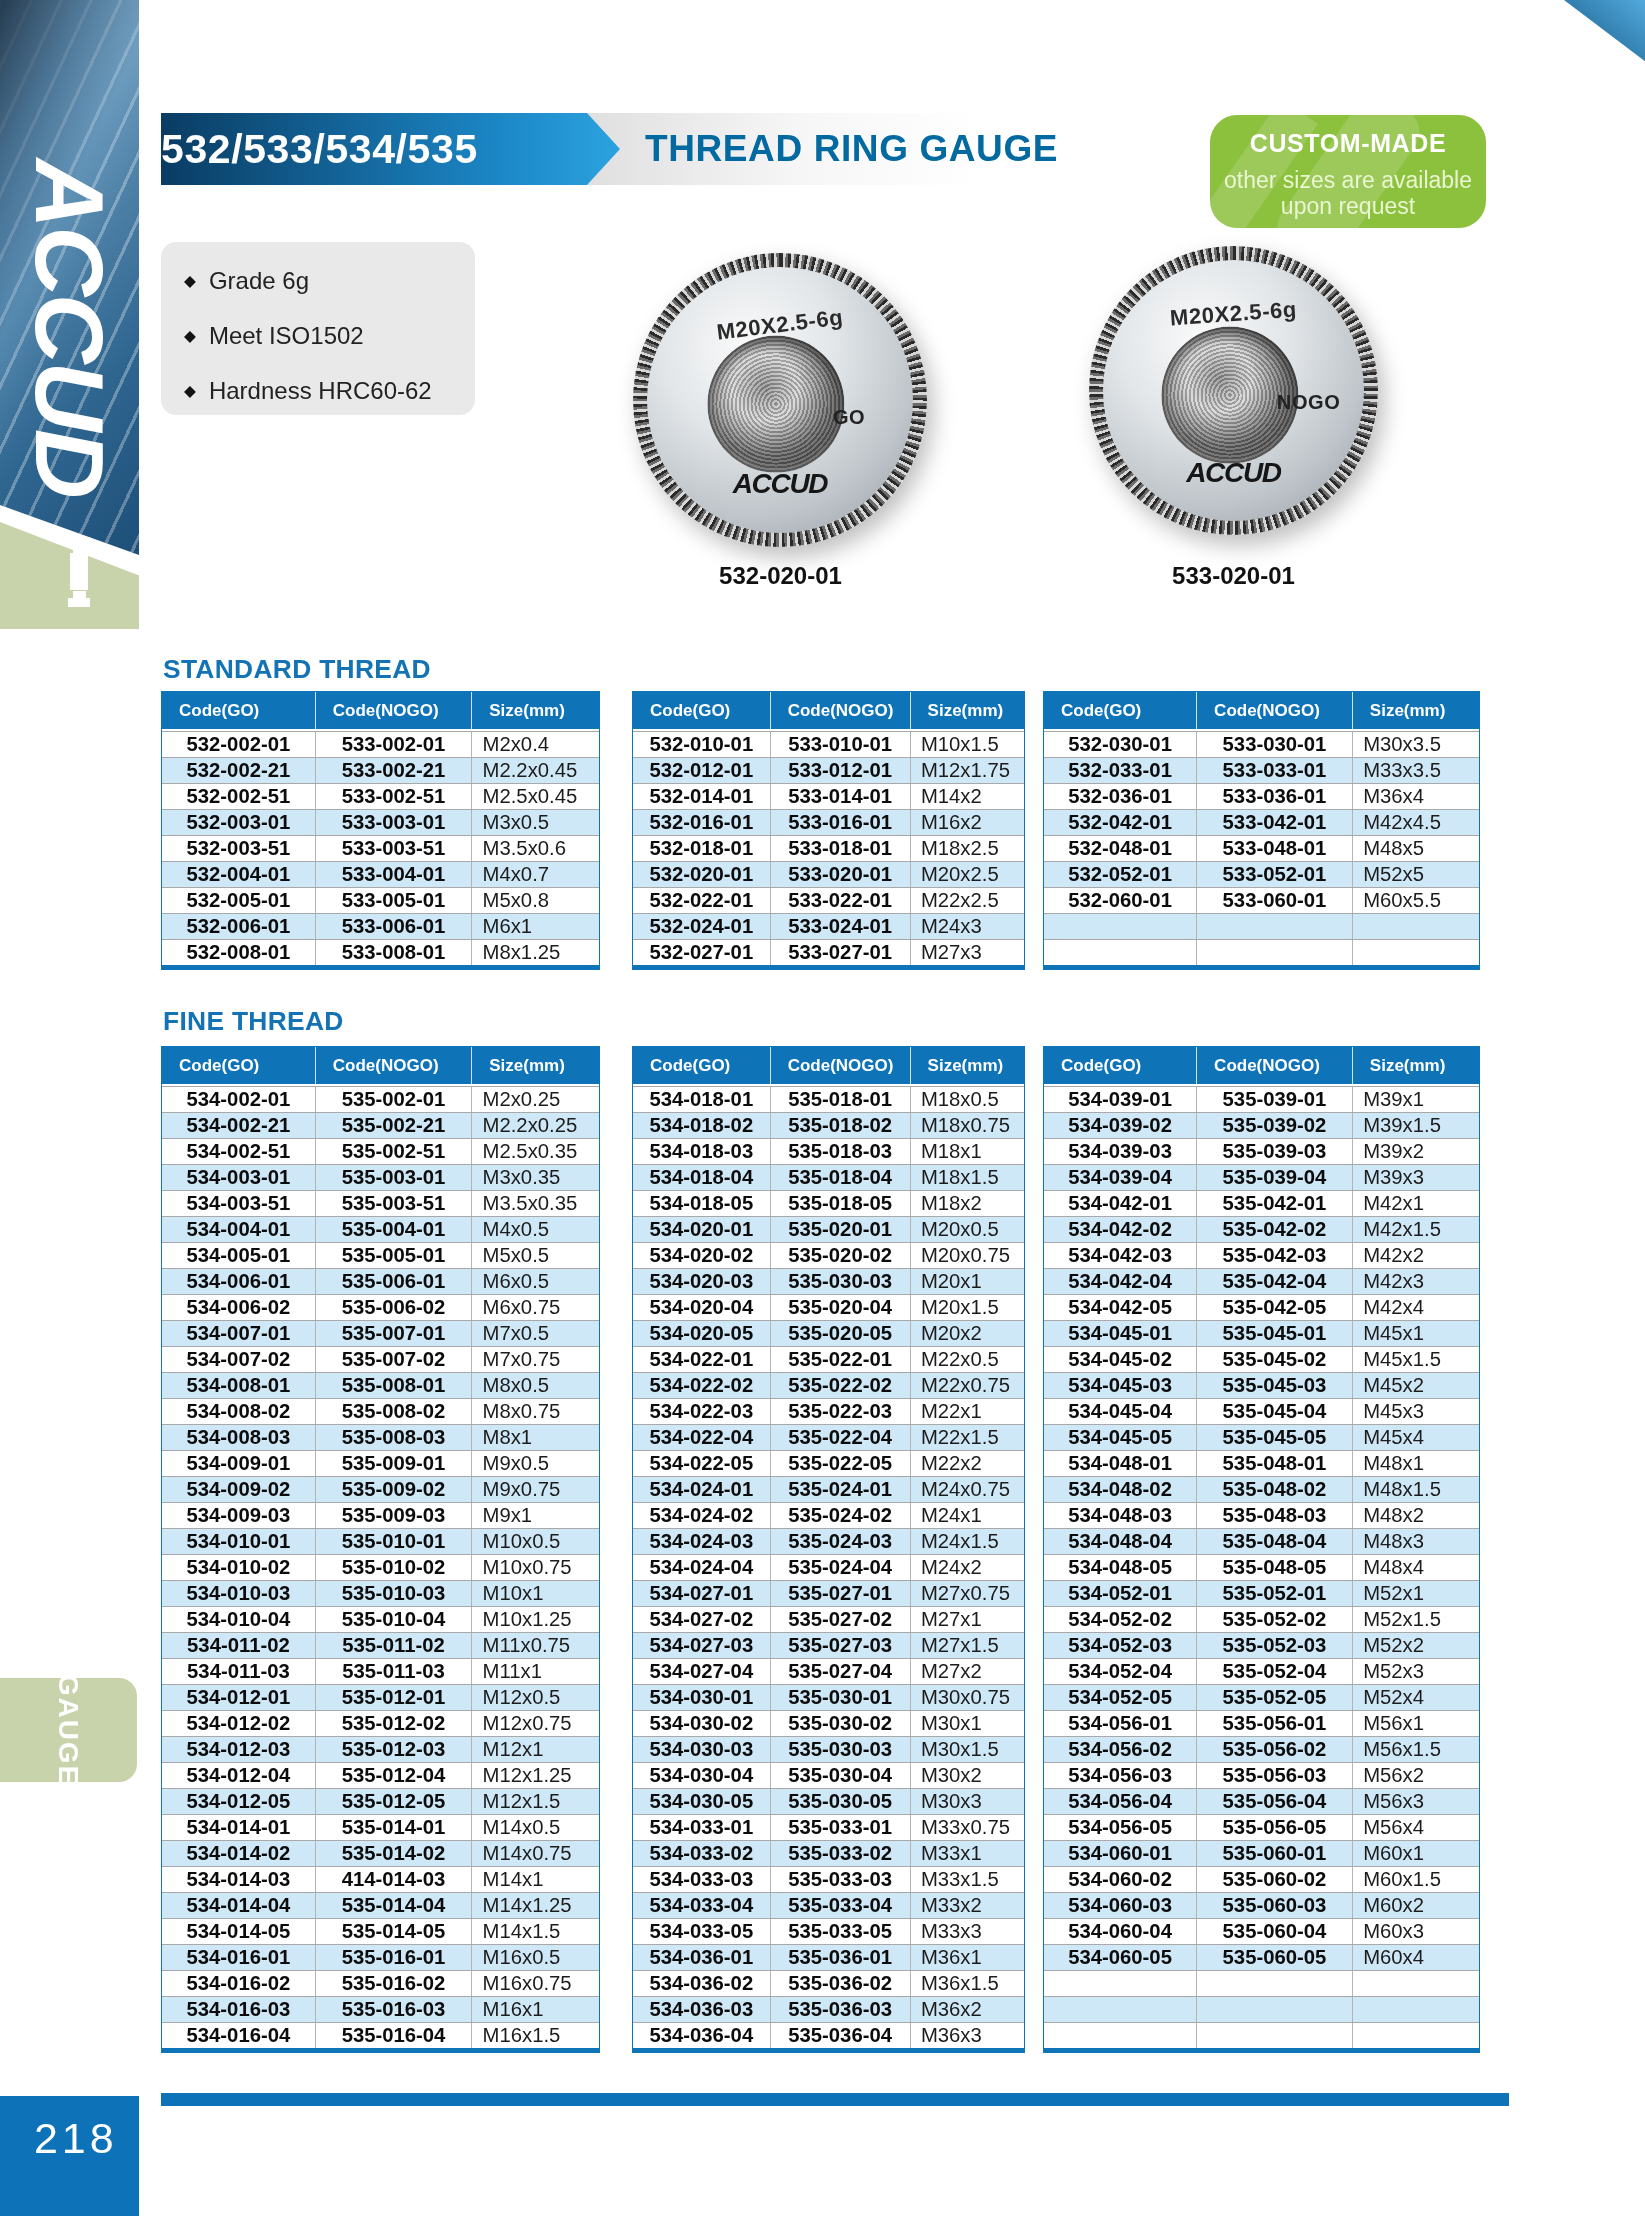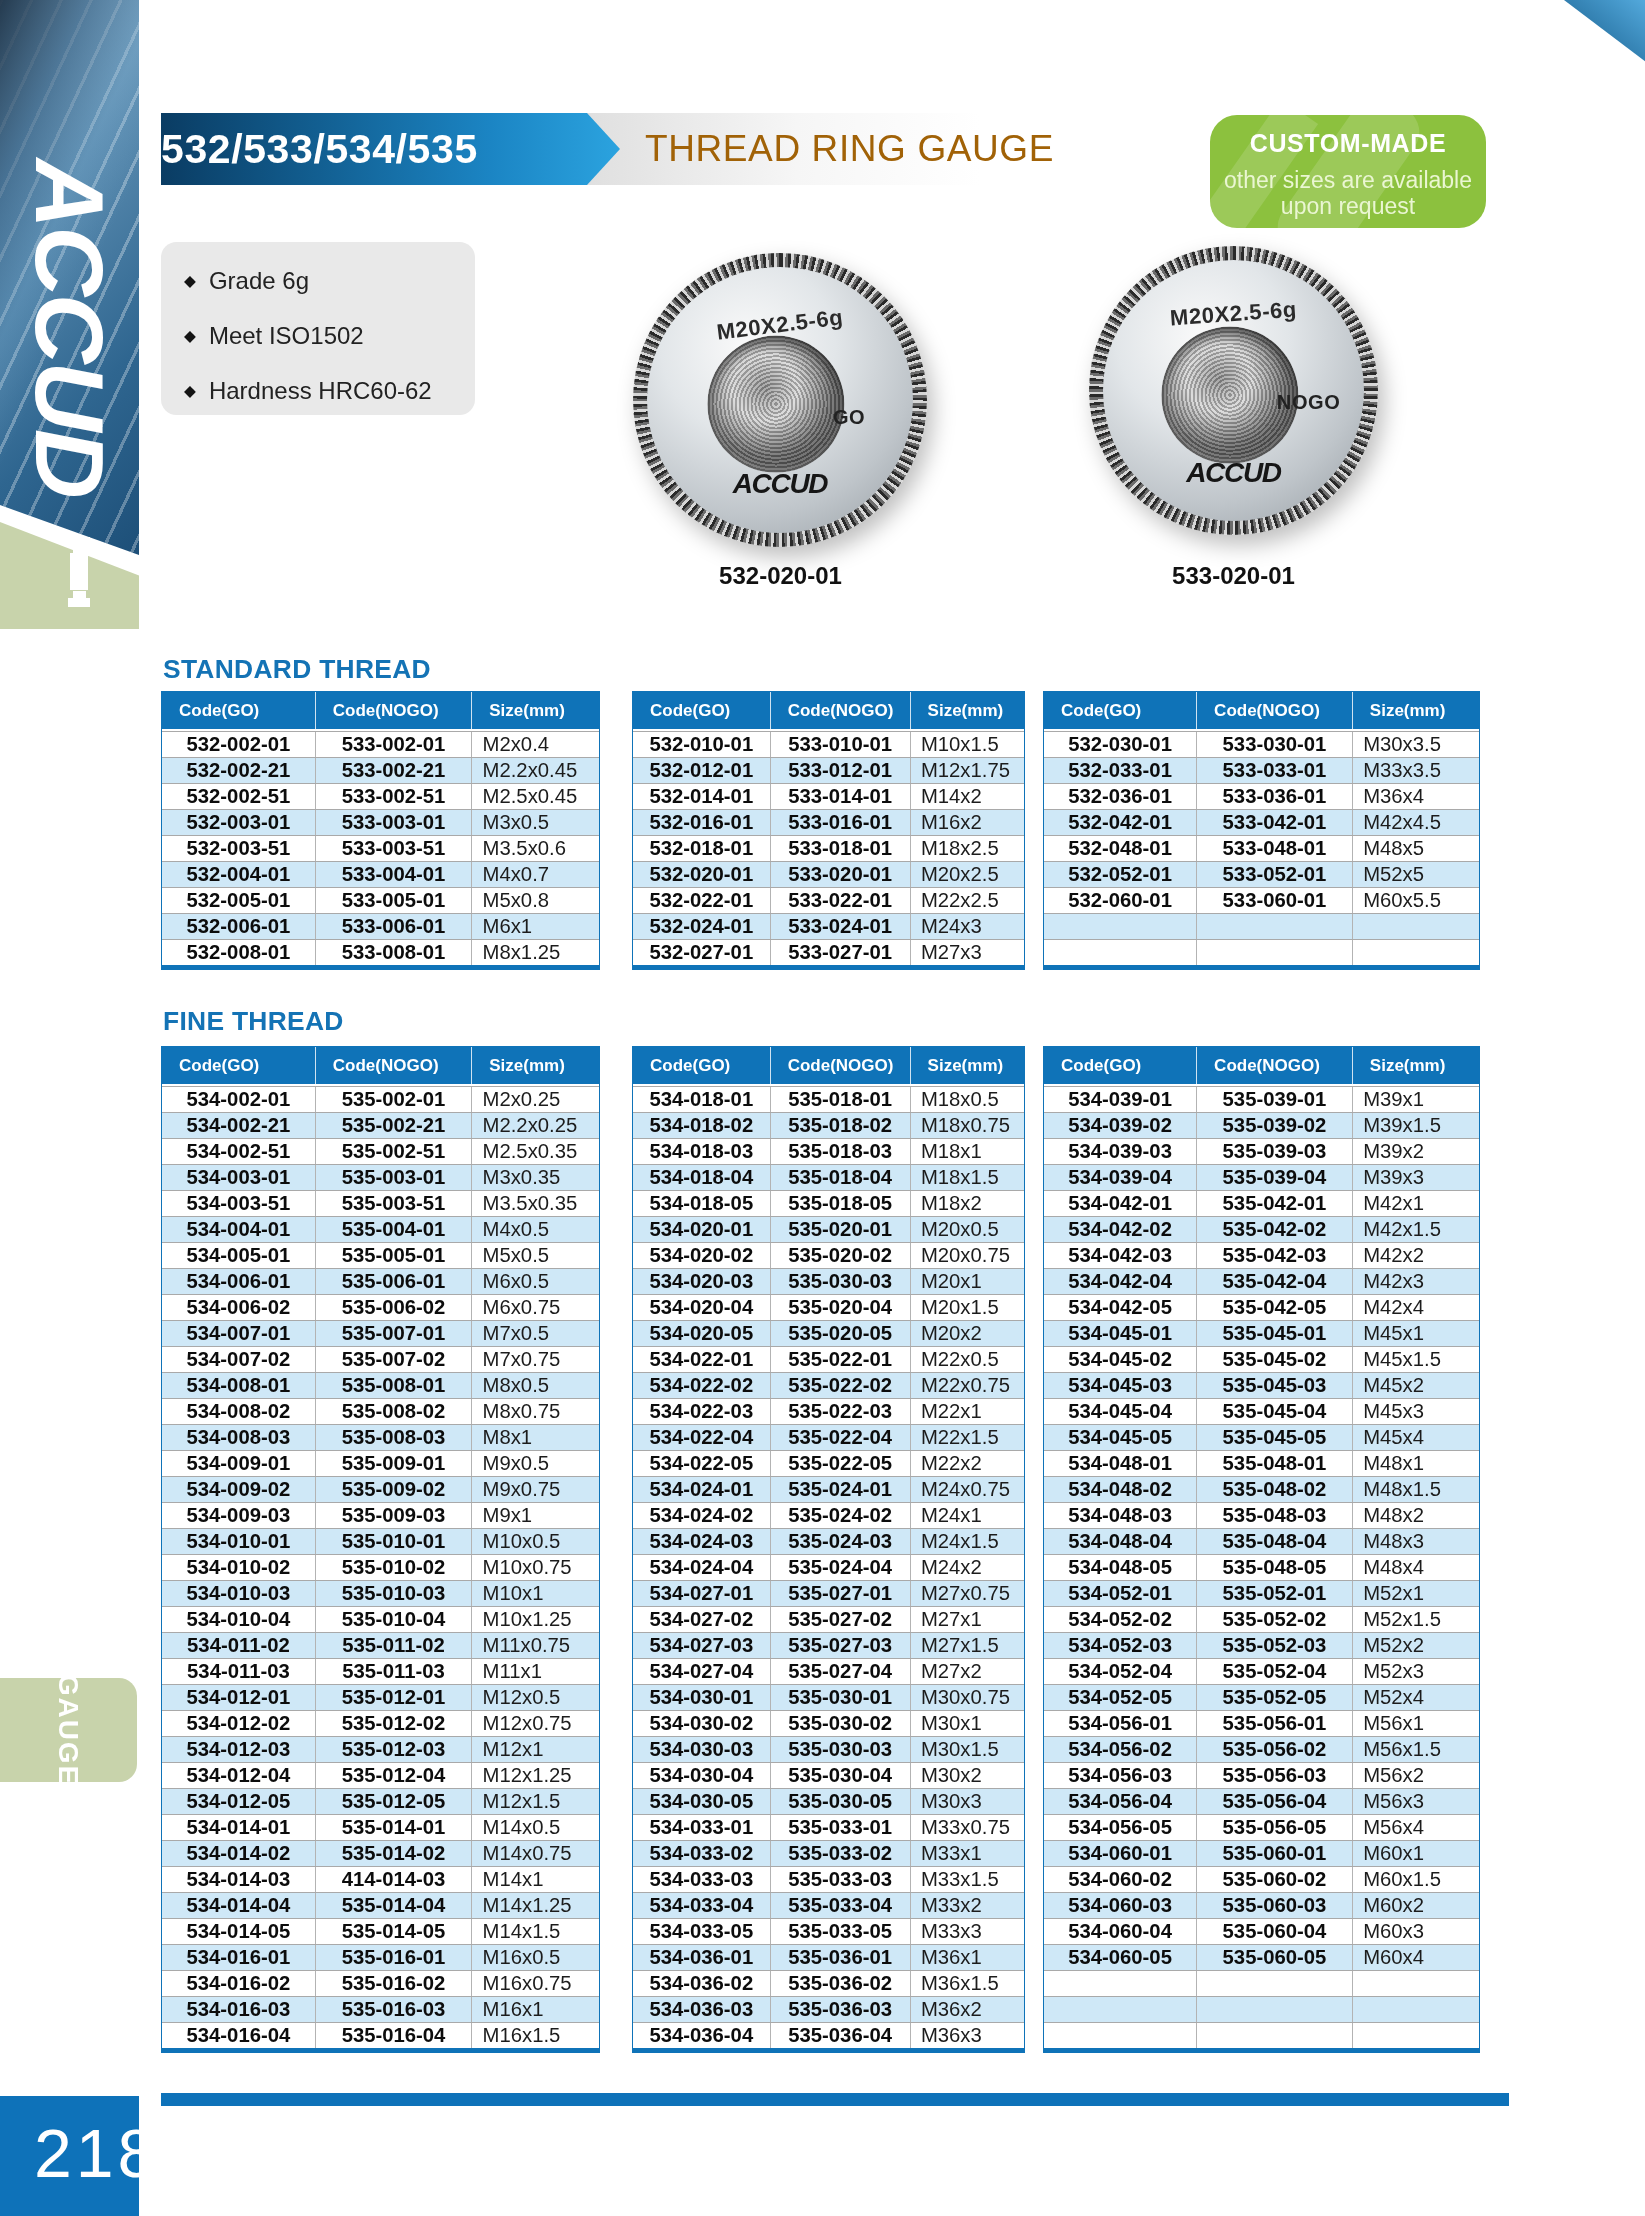--- a/index.html
+++ b/index.html
@@ -22,35 +22,35 @@
   .plug-icon div{position:absolute;background:#fff;}
   .pi-cap1{left:69px;top:537px;width:20.6px;height:7.7px;}
   .pi-neck1{left:73px;top:544px;width:13px;height:9px;}
   .pi-body{left:70px;top:553px;width:18px;height:37px;}
   .pi-neck2{left:73px;top:591px;width:13px;height:7.7px;}
   .pi-cap2{left:68px;top:598px;width:22px;height:9px;}
   .gauge-box{position:absolute;left:0;top:1678px;width:137px;height:104px;background:#c8d3ab;
     border-radius:0 18px 18px 0;display:flex;align-items:center;justify-content:center;}
   .gauge-box span{transform:rotate(90deg);color:#fff;font-weight:bold;font-size:28px;letter-spacing:1.9px;}
   .page-box{position:absolute;left:0;top:2096px;width:139px;height:121px;background:#0e72b9;}
-  .page-box span{position:absolute;left:34px;top:18px;color:#fff;font-size:68px;letter-spacing:3.9px;}
+  .page-box span{position:absolute;left:34px;top:18px;color:#fff;font-size:43px;letter-spacing:3.9px;}
   .footer-bar{position:absolute;left:161px;top:2093px;width:1348px;height:13px;background:#0e72b9;}
   .corner-tri{position:absolute;left:1555px;top:0;width:90px;height:68px;
     background:linear-gradient(40deg,#0c4f7d,#53a9dc);clip-path:polygon(10% 0,100% 0,100% 90%);}
   
   .banner{position:absolute;left:161px;top:113px;width:819px;height:72px;}
   .banner-gray{position:absolute;left:413px;top:0;width:406px;height:72px;
     background:linear-gradient(90deg,#dedede,#f6f6f6 55%,#fff);}
   .banner-blue{position:absolute;left:0;top:0;width:459px;height:72px;
     background:linear-gradient(90deg,#0a3c63,#1b85c4 72%,#2ba3df);
     clip-path:polygon(0 0,426px 0,459px 50%,426px 100%,0 100%);
     display:flex;align-items:center;}
   .banner-blue span{color:#fff;font-size:41px;font-weight:bold;letter-spacing:0.6px;}
   .banner-title{position:absolute;left:484px;top:0;width:348px;height:72px;display:flex;align-items:center;
-    color:#a16207;font-size:37px;font-weight:normal;letter-spacing:0.6px;white-space:nowrap;}
+    color:#0369a1;font-size:37px;font-weight:bold;letter-spacing:0.6px;white-space:nowrap;}
   
   .badge{position:absolute;left:1210px;top:115px;width:276px;height:113px;background:#8cc13e;
     border-radius:27px;overflow:hidden;text-align:center;}
   .badge .wm1,.badge .wm2{position:absolute;background:rgba(255,255,255,.14);}
   .wm1{left:19.3px;top:-19.3px;width:45px;height:168px;transform:rotate(35deg);}
   .wm2{left:103px;top:-26px;width:71px;height:181px;transform:rotate(35deg);border-radius:26px;}
   .badge-title{position:relative;margin-top:14px;color:#fff;font-weight:bold;font-size:25px;letter-spacing:0.6px;}
   .badge-sub{position:relative;color:#eaf6d2;font-size:23px;line-height:26px;margin-top:9px;}
   
   .features{position:absolute;left:161px;top:242px;width:314px;height:173px;background:#e9e9e9;border-radius:15.5px;}

